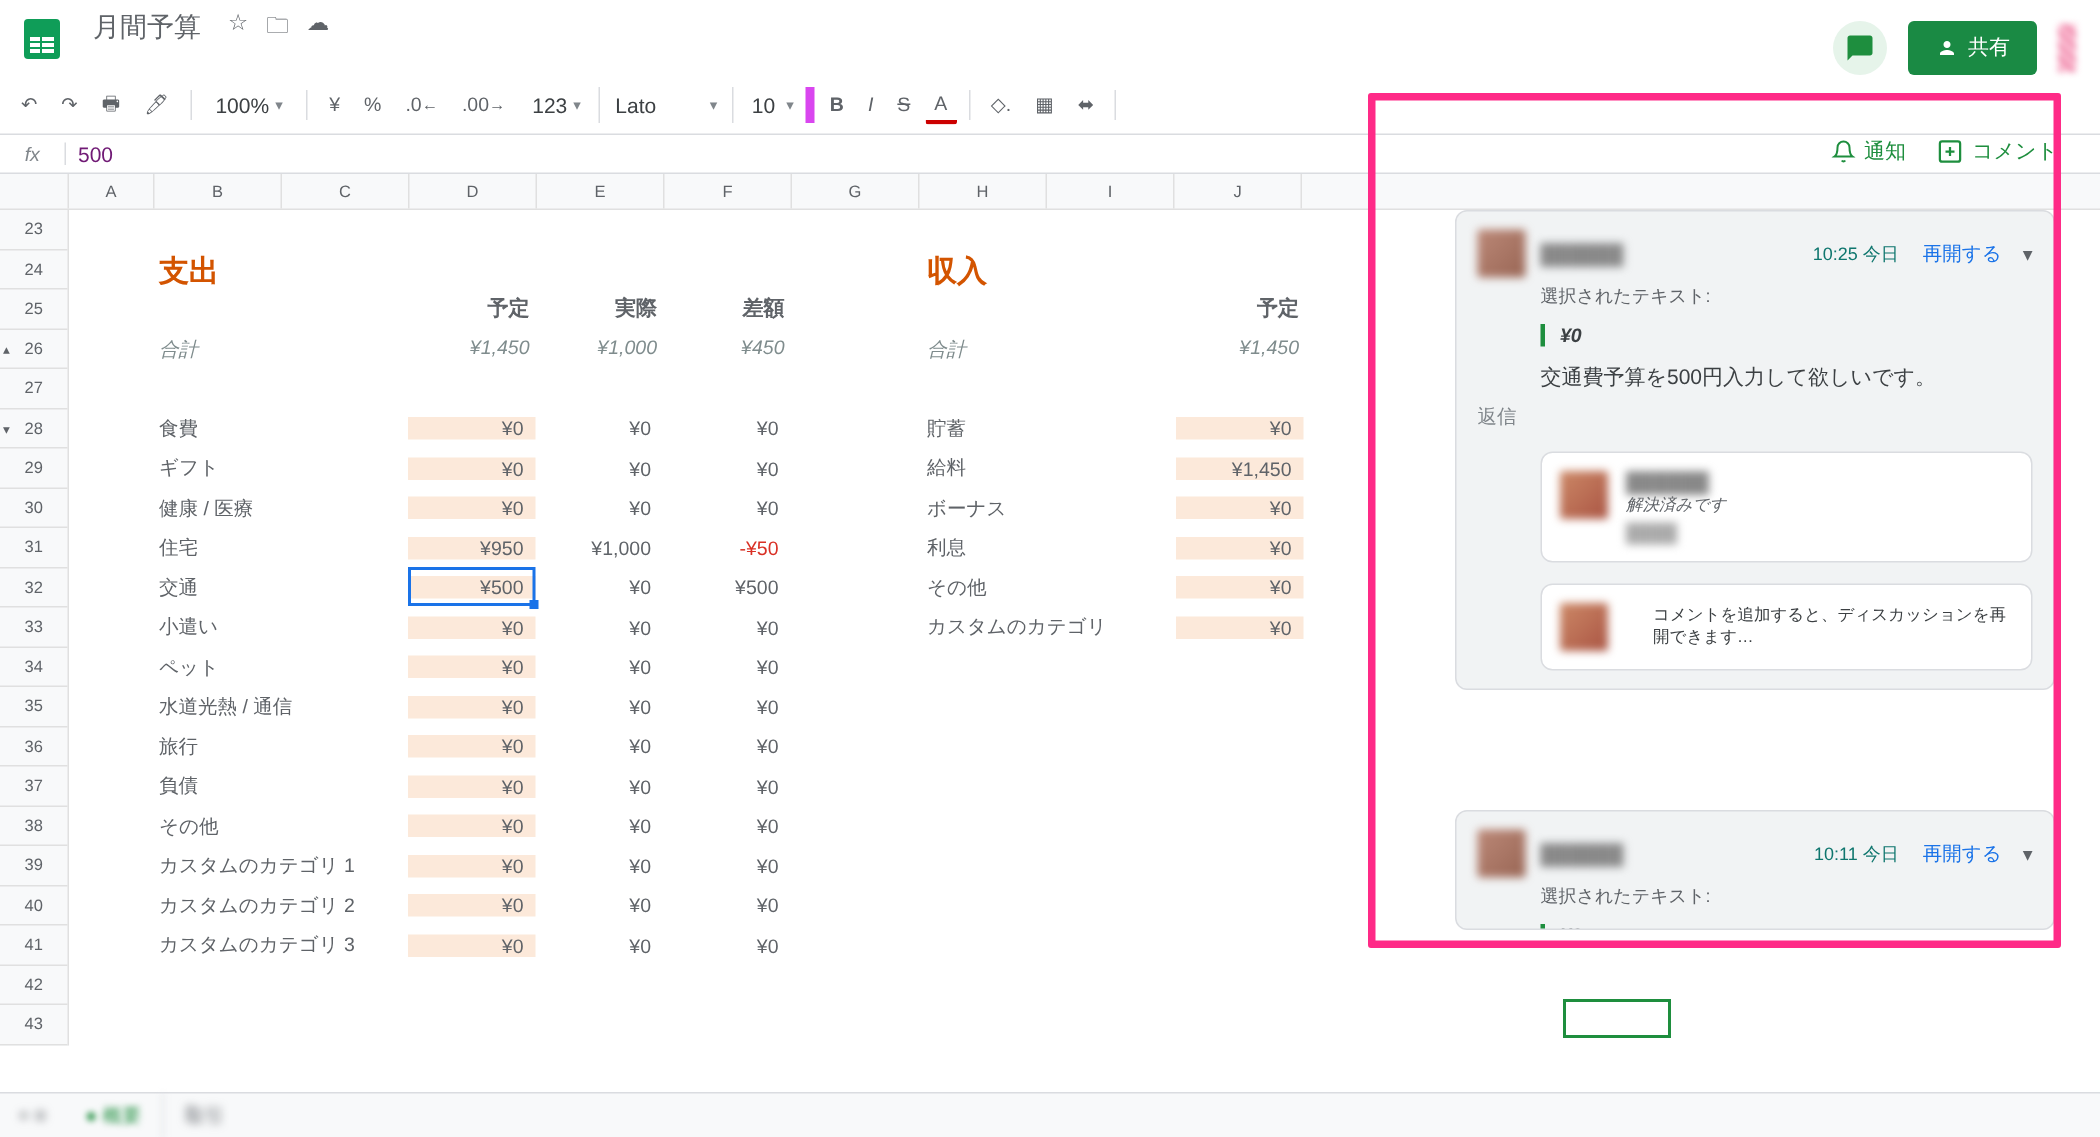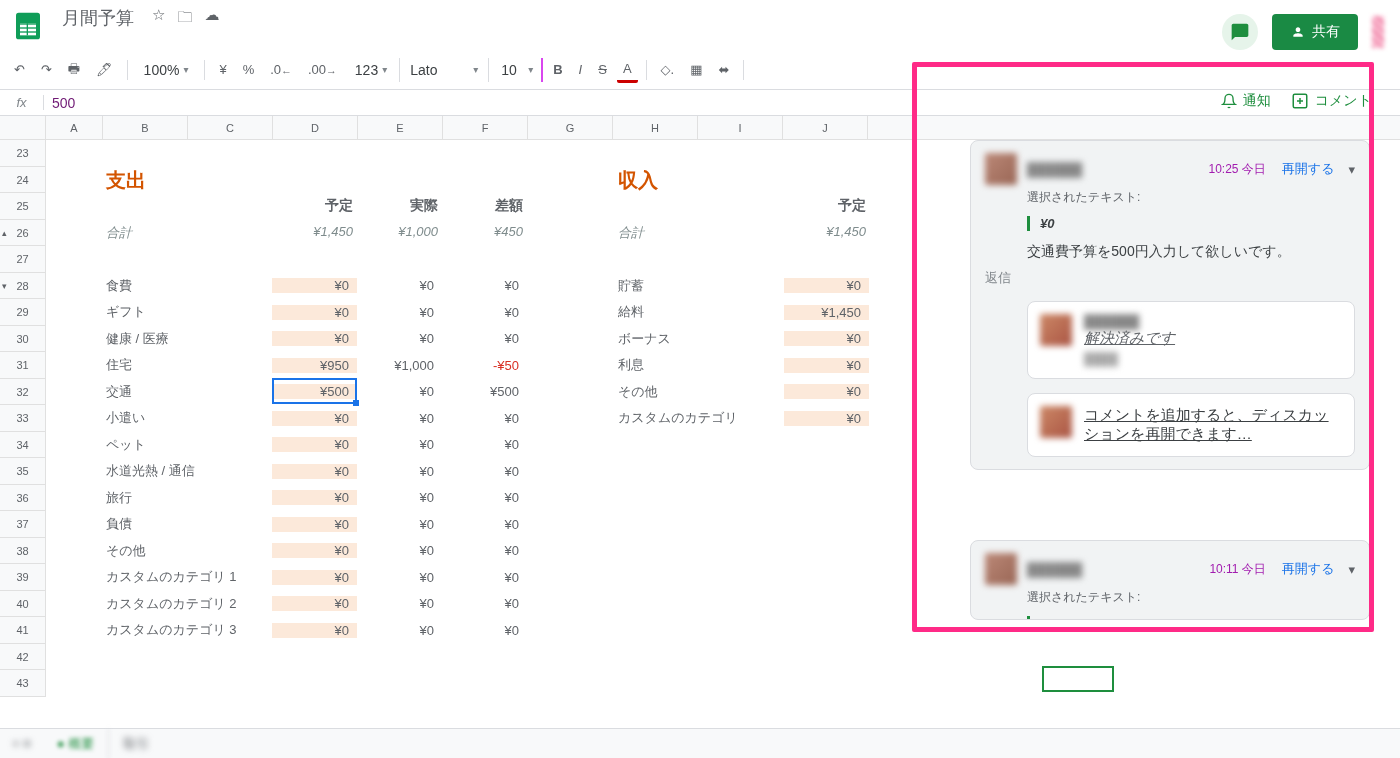--- a/index.html
+++ b/index.html
@@ -22,21 +22,21 @@
 .share-btn { background: #1a8a44; color: #fff; border: none; border-radius: 4px; padding: 9px 18px; font-size: 14px; font-weight: 500; cursor: pointer; display: flex; align-items: center; gap: 6px; }
 .avatar-small { width: 12px; height: 32px; background: repeating-linear-gradient(45deg,#e8a,#e8a 3px,#fcd 3px,#fcd 6px); filter: blur(2px); }
 
 
 .toolbar { display: flex; align-items: center; padding: 4px 8px; border-bottom: 1px solid #dadce0; height: 40px; gap: 4px; }
 .tb-btn { padding: 4px 6px; cursor: pointer; color: #5f6368; border-radius: 2px; display: flex; align-items: center; }
 .tb-sep { width: 1px; height: 20px; background: #dadce0; margin: 0 4px; }
 .tb-dd { padding: 4px 8px; cursor: pointer; color: #3c4043; display: flex; align-items: center; gap: 4px; font-size: 14px; }
 .caret { font-size: 10px; color: #80868b; }
 .tb-font { width: 90px; justify-content: space-between; border-left: 1px solid #dadce0; border-right: 1px solid #dadce0; padding-left: 10px; padding-right: 10px; }
-.tb-size { width: 50px; justify-content: space-between; border-right: 2px solid #d946ef; padding-right: 8px; }
+.tb-size { width: 50px; justify-content: space-between; border-right: 6px solid #d946ef; padding-right: 8px; }
 
 
 .formula-bar { display: flex; align-items: center; height: 26px; border-bottom: 1px solid #dadce0; }
 .fx-label { width: 44px; text-align: center; font-style: italic; color: #80868b; border-right: 1px solid #dadce0; }
 .fx-input { flex: 1; padding: 0 8px; font-size: 14px; color: #701a75; }
 
 
 .grid-area { display: flex; height: 614px; position: relative; }
 .grid-main { flex: 1; overflow: hidden; position: relative; }
 .col-headers { display: flex; height: 24px; background: #f8f9fa; border-bottom: 1px solid #e0e0e0; }
@@ -64,30 +64,30 @@
 
 .highlight-box { position: absolute; border: 5px solid #ff2a87; pointer-events: none; border-radius: 2px; }
 
 .panel-header { position: absolute; right: 20px; top: -4px; display: flex; gap: 20px; align-items: center; padding: 8px; }
 .panel-link { color: #1e8e3e; font-size: 14px; font-weight: 500; cursor: pointer; display: flex; align-items: center; gap: 6px; }
 
 .comment-card { position: absolute; background: #f1f3f4; border: 1px solid #dadce0; border-radius: 8px; padding: 12px 14px; width: 400px; }
 .comment-head { display: flex; align-items: center; gap: 10px; }
 .comment-avatar { width: 32px; height: 32px; background: linear-gradient(135deg,#b87,#965); filter: blur(3px); border-radius: 2px; }
 .comment-author { font-weight: 500; font-size: 13px; filter: blur(3px); color: #888; flex: 1; }
-.comment-time { font-size: 12px; color: #a21caf; }
+.comment-time { font-size: 12px; color: #0f766e; }
 .comment-reopen { font-size: 13px; color: #1a73e8; cursor: pointer; margin-left: 6px; }
 .comment-more { color: #5f6368; cursor: pointer; margin-left: 4px; }
 .comment-selected { font-size: 12px; color: #5f6368; margin-top: 4px; margin-left: 42px; }
 .comment-quote { margin-left: 42px; margin-top: 10px; border-left: 3px solid #1e8e3e; padding-left: 10px; font-style: italic; font-weight: 600; font-size: 13px; color: #3c4043; }
 .comment-body { margin-left: 42px; margin-top: 12px; font-size: 14px; color: #3c4043; }
 .comment-reply { margin-top: 8px; font-size: 13px; color: #80868b; cursor: pointer; }
 .sub-comment { background: #fff; border: 1px solid #dadce0; border-radius: 8px; margin-left: 42px; margin-top: 14px; padding: 12px; display: flex; gap: 12px; }
 .sub-avatar { width: 32px; height: 32px; background: linear-gradient(135deg,#c86,#a54); filter: blur(3px); border-radius: 2px; flex-shrink: 0; }
-.sub-body { font-size: 15px; color: #5f6368; font-style: italic; text-decoration: underline; }
+.sub-body { font-size: 11px; color: #5f6368; font-style: italic; }
 .sub-meta { font-size: 12px; color: #aaa; filter: blur(3px); margin-top: 4px; }
 
 
 .sheet-tabs { position: absolute; bottom: 0; left: 0; right: 0; height: 30px; border-top: 1px solid #dadce0; background: #f8f9fa; display: flex; align-items: center; }
 .tab-nav { display: flex; gap: 8px; padding: 0 12px; color: #5f6368; filter: blur(3px); }
 .sheet-tab { padding: 6px 14px; font-size: 13px; color: #1e8e3e; font-weight: 500; filter: blur(2px); border-right: 1px solid #dadce0; }
 .sheet-tab2 { padding: 6px 14px; font-size: 13px; color: #5f6368; filter: blur(3px); }
 </style>
 </head>
 <body>
@@ -376,21 +376,21 @@
   <div class="sub-comment">
     <div class="sub-avatar"></div>
     <div>
       <div style="filter:blur(3px);color:#888;">██████</div>
       <div class="sub-body">解決済みです</div>
       <div class="sub-meta">████</div>
     </div>
   </div>
   <div class="sub-comment">
     <div class="sub-avatar"></div>
-    <div class="sub-body" style="font-style:normal;color:#3c4043;">コメントを追加すると、ディスカッションを再開できます…</div>
+    <div class="sub-body" style="font-style:normal;color:#3c4043;margin-left:18px;">コメントを追加すると、ディスカッションを再開できます…</div>
   </div>
 </div>
 
 <div class="comment-card" style="right:30px; top:540px; height:80px; overflow:hidden;">
   <div class="comment-head">
     <div class="comment-avatar"></div>
     <span class="comment-author">██████</span>
     <span class="comment-time">10:11 今日</span>
     <span class="comment-reopen">再開する</span>
     <span class="comment-more">▾</span>

